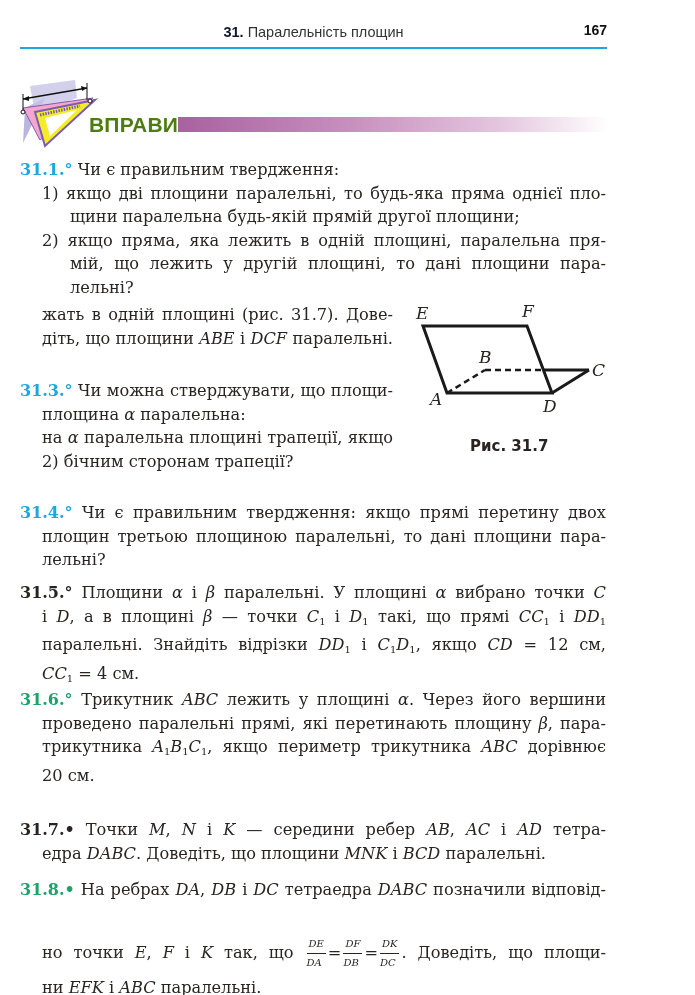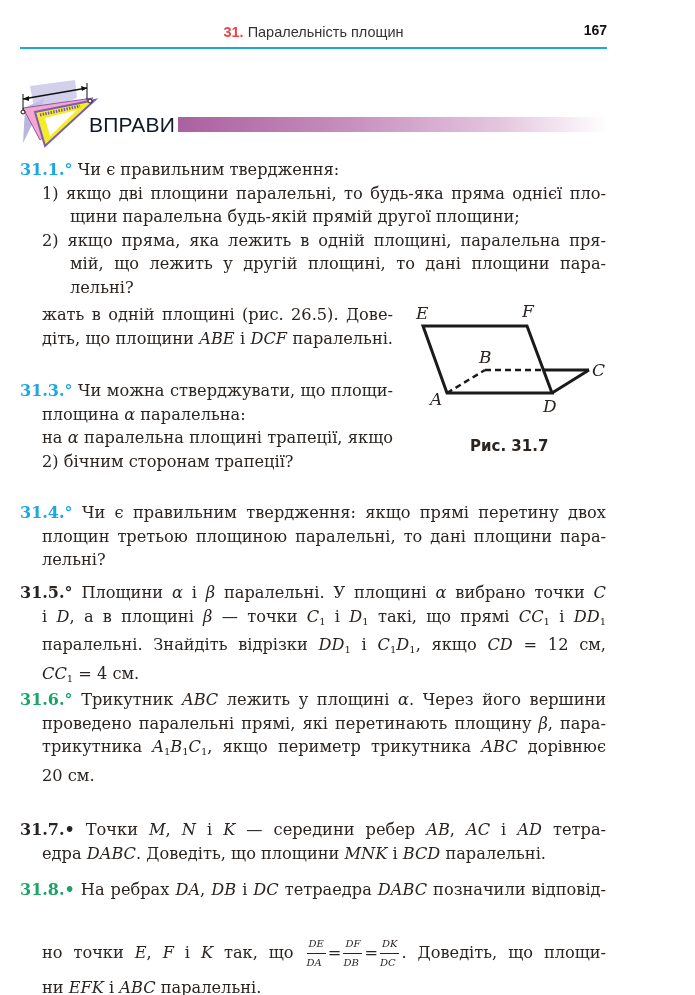--- a/index.html
+++ b/index.html
@@ -1,25 +1,25 @@
 <!DOCTYPE html>
 <html><head>
 <meta charset="utf-8">
 <style>
   html, body { margin:0; padding:0; background:#fff; }
   body { width:695px; height:995px; position:relative; overflow:hidden;
          font-family:"DejaVu Serif", serif; color:#2a2420; }
   .hdr { position:absolute; left:20px; width:587px; top:22px; height:20px; }
   .hdr-title { position:absolute; left:0; right:0; text-align:center; font-family:"Liberation Sans", sans-serif; font-size:14.5px; color:#333; top:2px; }
-  .hdr-title b { color:#ef4444; }
+  .hdr-title b { color:#0f172a; }
   .hdr-page { position:absolute; right:0; top:0; font-family:"Liberation Sans", sans-serif; font-weight:bold; font-size:14px; color:#111; }
   .hdr-rule { position:absolute; left:20px; width:587px; top:47px; height:2px; background:#1ba7e0; }
 
   .logo { position:absolute; left:15px; top:78px; width:90px; height:70px; }
-  .sec-title { position:absolute; left:89px; top:113px; font-family:"Liberation Sans", sans-serif; font-weight:normal; font-size:21px; color:#0f172a; letter-spacing:0.2px; }
+  .sec-title { position:absolute; left:89px; top:113px; font-family:"Liberation Sans", sans-serif; font-weight:bold; font-size:21px; color:#4d7c0f; letter-spacing:0.2px; }
   .sec-bar { position:absolute; left:178px; top:117px; width:430px; height:15px;
              background:linear-gradient(to right,#a9619f 0%,#c78fbe 40%,#e4c6df 75%,#ffffff 100%); }
 
   .ex { position:absolute; font-size:16.2px; line-height:23.5px; text-align:justify; }
   .ex .num { font-weight:bold; font-size:16px; }
   .num.blue { color:#1ba7e0; }
   .num.green { color:#1ca36a; }
   .num.black { color:#2a2420; }
   .line { display:block; white-space:nowrap; text-align:justify; text-align-last:justify; }
   .line.last { text-align-last:left; }
@@ -64,21 +64,21 @@
 <div class="ex" style="left:20px; top:158px; width:586px;">
   <span class="line last"><span class="num blue">31.1.°</span> <span>Чи є правильним твердження:</span></span>
   <span class="line ind" style="padding-left:22px;">1)  якщо дві площини паралельні, то будь-яка пряма однієї пло-</span>
   <span class="line last ind2" style="padding-left:50px;">щини паралельна будь-якій прямій другої площини;</span>
   <span class="line ind" style="padding-left:22px;">2)  якщо пряма, яка лежить в одній площині, паралельна пря-</span>
   <span class="line ind2" style="padding-left:50px;">мій, що лежить у другій площині, то дані площини пара-</span>
   <span class="line last ind2" style="padding-left:50px;">лельні?</span>
 </div>
 
 <div class="ex" style="left:20px; top:303px; width:373px;">
-  <span class="line ind" style="padding-left:22px;">жать в одній площині (рис. 26.5). Дове-</span>
+  <span class="line ind" style="padding-left:22px;">жать в одній площині (рис. 31.7). Дове-</span>
   <span class="line ind" style="padding-left:22px;">діть, що площини <i>ABE</i> і <i>DCF</i> паралельні.</span>
 </div>
 
 <div class="ex" style="left:20px; top:379px; width:373px;">
   <span class="line"><span class="num blue">31.3.°</span> Чи можна стверджувати, що площи-</span>
   <span class="line last ind" style="padding-left:22px;">площина <i>α</i> паралельна:</span>
   <span class="line ind" style="padding-left:22px;">на <i>α</i> паралельна площині трапеції, якщо</span>
   <span class="line last ind" style="padding-left:22px;">2) бічним сторонам трапеції?</span>
 </div>
 

